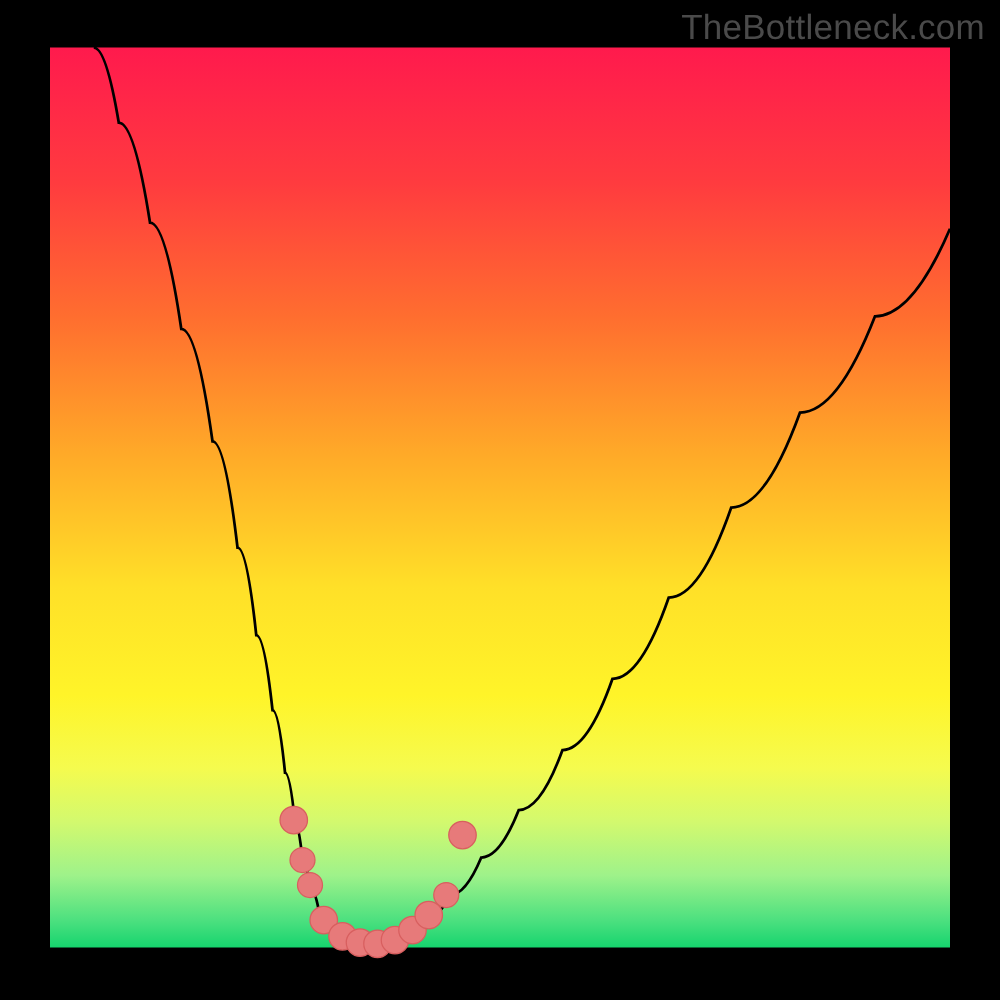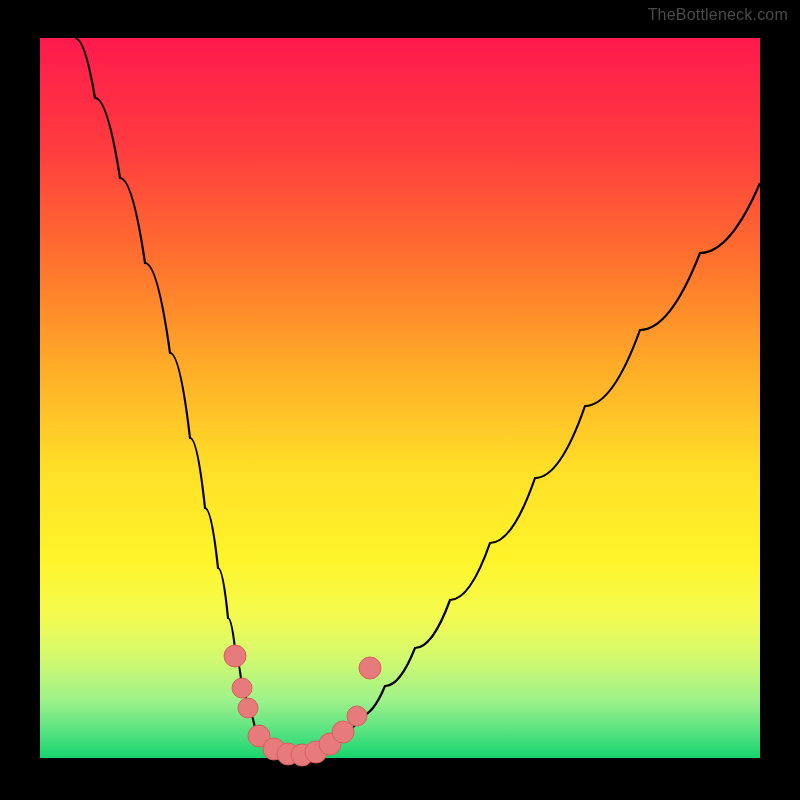--- a/index.html
+++ b/index.html
@@ -35,21 +35,21 @@
       #d3f96e 86%,
       #9ef28a 92%,
       #4ce07f 97%,
       #16d46e 100%);
   }
   .watermark {
     position: absolute;
     top: 6px;
     right: 12px;
     font-family: Arial, Helvetica, sans-serif;
-    font-size: 16px;
+    font-size: 28px;
     color: #4a4a4a;
     letter-spacing: 0.2px;
   }
   svg.curves {
     position: absolute;
     top: 38px;
     left: 40px;
     width: 720px;
     height: 720px;
     overflow: visible;

